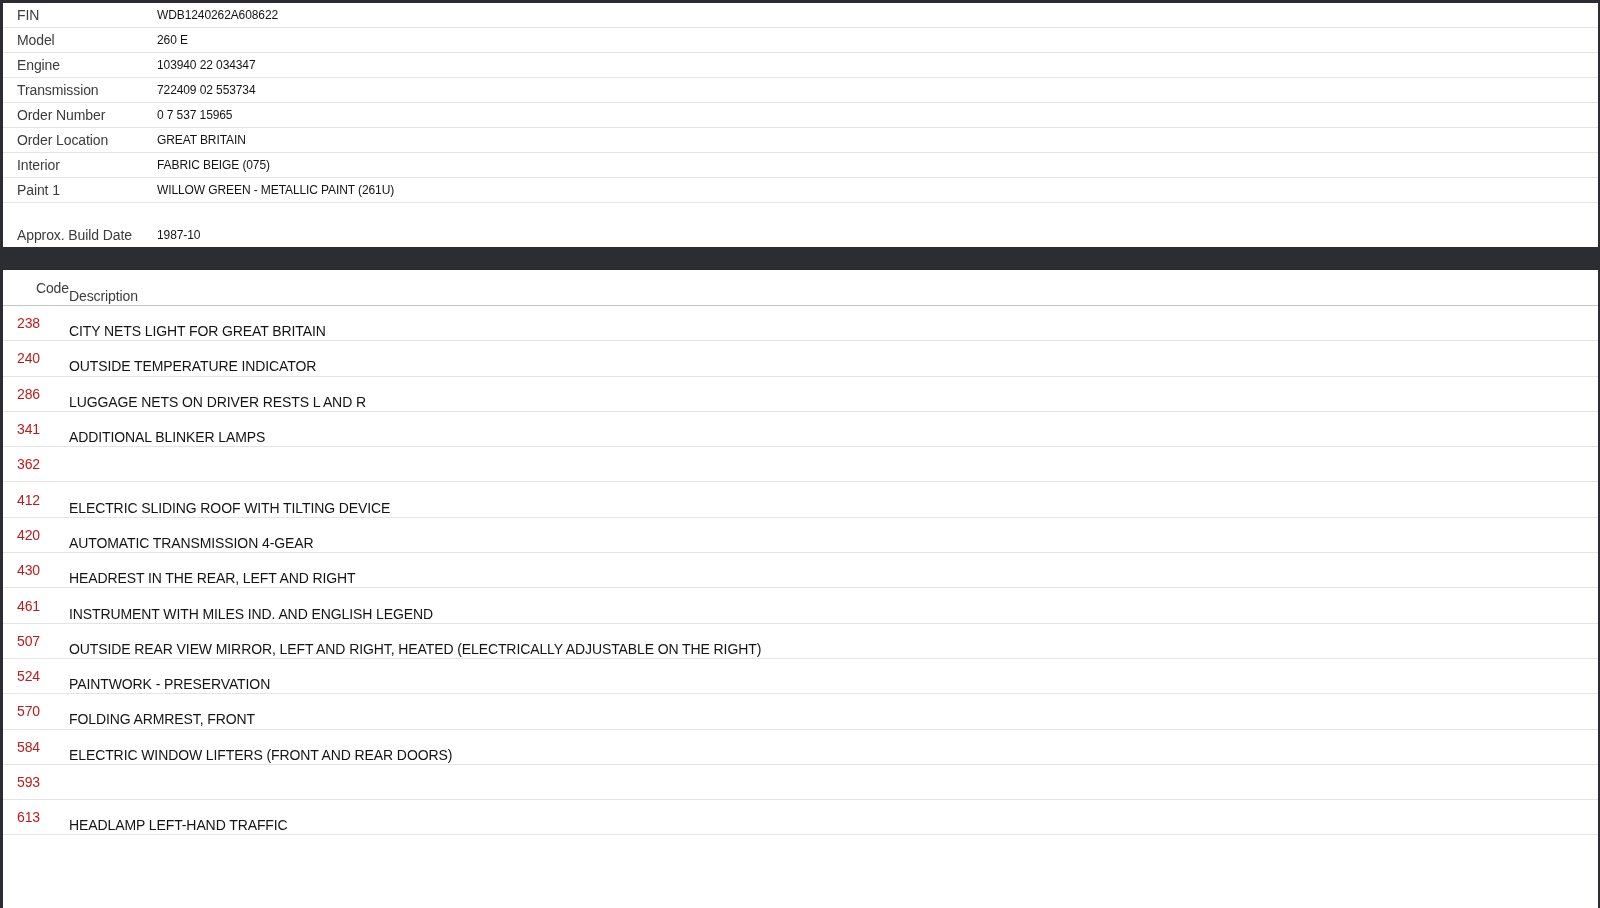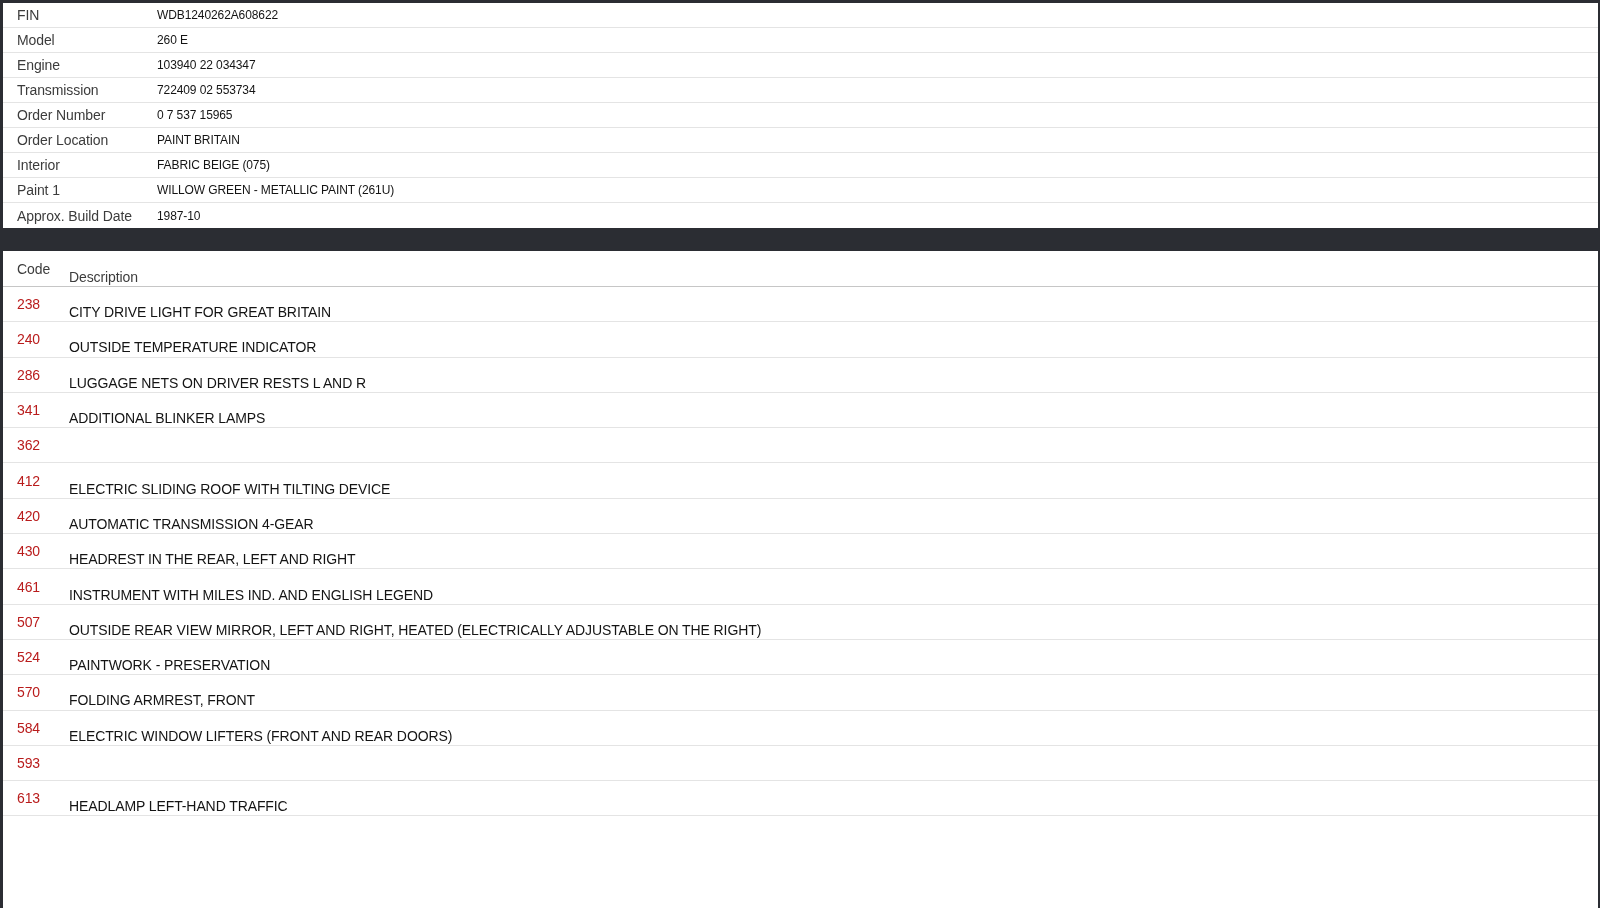--- a/index.html
+++ b/index.html
@@ -20,21 +20,21 @@
     overflow: hidden;
   }
   
   .info-row {
     height: 25px;
     display: flex;
     align-items: center;
     border-bottom: 1px solid #e4e4e4;
     background: #ffffff;
   }
-  .info-row:last-of-type { border-bottom: none; }
+  .info-row:last-of-type { border-bottom: none; margin-top: 19px; }
   .info-label {
     width: 154px;
     padding-left: 14px;
     font-size: 14px;
     letter-spacing: -0.1px;
     color: #3c3c3c;
     white-space: nowrap;
   }
   .info-value {
     font-size: 12px;
@@ -55,20 +55,21 @@
     display: flex;
     align-items: center;
     border-bottom: 1px solid #c6c6c6;
     background: #ffffff;
   }
   .options-header .col-code,
   .options-header .col-desc {
     font-size: 14px;
     letter-spacing: -0.1px;
     color: #3c3c3c;
+    text-align: right;
   }
   .option-row {
     height: 35.3px;
     display: flex;
     align-items: center;
     border-bottom: 1px solid #e4e4e4;
     background: #ffffff;
   }
   .col-code {
     width: 66px;
@@ -107,21 +108,21 @@
     <div class="info-row">
       <span class="info-label">Transmission</span>
       <span class="info-value">722409 02 553734</span>
     </div>
     <div class="info-row">
       <span class="info-label">Order Number</span>
       <span class="info-value">0 7 537 15965</span>
     </div>
     <div class="info-row">
       <span class="info-label">Order Location</span>
-      <span class="info-value">PAINT BRITAIN</span>
+      <span class="info-value">GREAT BRITAIN</span>
     </div>
     <div class="info-row">
       <span class="info-label">Interior</span>
       <span class="info-value">FABRIC BEIGE (075)</span>
     </div>
     <div class="info-row">
       <span class="info-label">Paint 1</span>
       <span class="info-value">WILLOW GREEN - METALLIC PAINT (261U)</span>
     </div>
     <div class="info-row">
@@ -133,21 +134,21 @@
   <div class="section-divider"></div>
 
   <div>
     <div class="options-header">
       <span class="col-code">Code</span>
       <span class="col-desc">Description</span>
     </div>
 
     <div class="option-row">
       <span class="col-code">238</span>
-      <span class="col-desc">CITY DRIVE LIGHT FOR GREAT BRITAIN</span>
+      <span class="col-desc">CITY NETS LIGHT FOR GREAT BRITAIN</span>
     </div>
     <div class="option-row">
       <span class="col-code">240</span>
       <span class="col-desc">OUTSIDE TEMPERATURE INDICATOR</span>
     </div>
     <div class="option-row">
       <span class="col-code">286</span>
       <span class="col-desc">LUGGAGE NETS ON DRIVER RESTS L AND R</span>
     </div>
     <div class="option-row">

